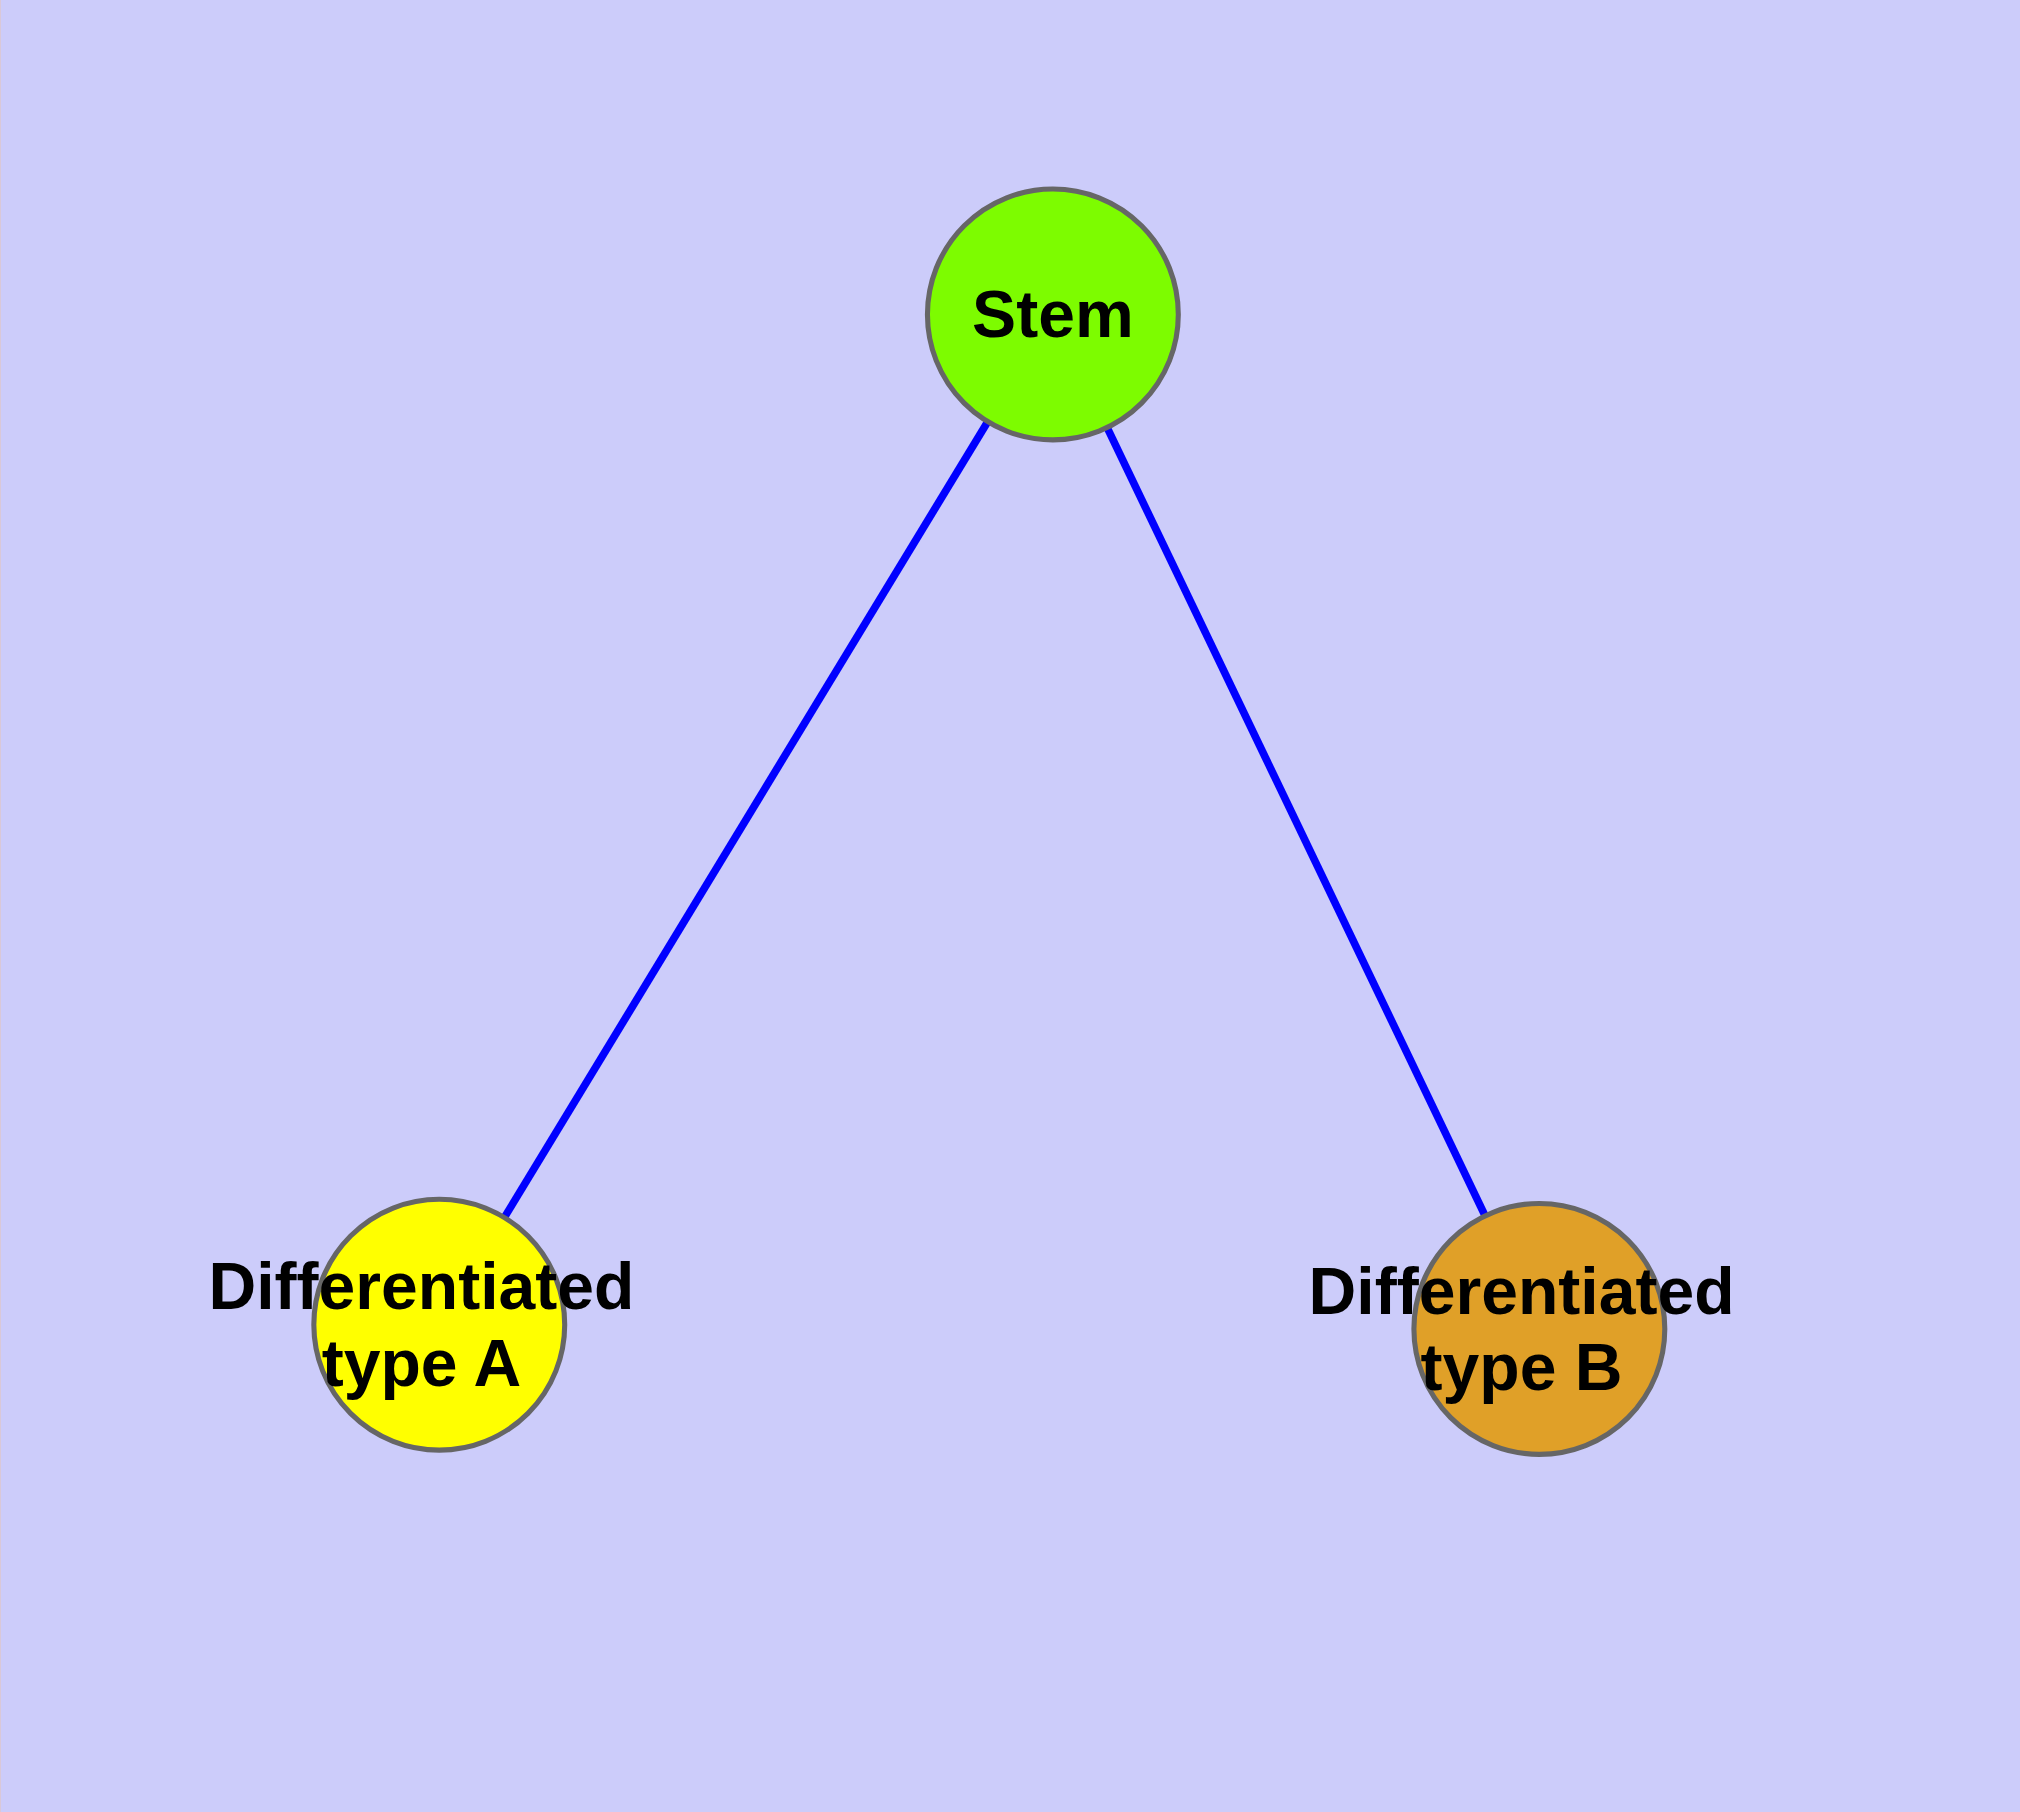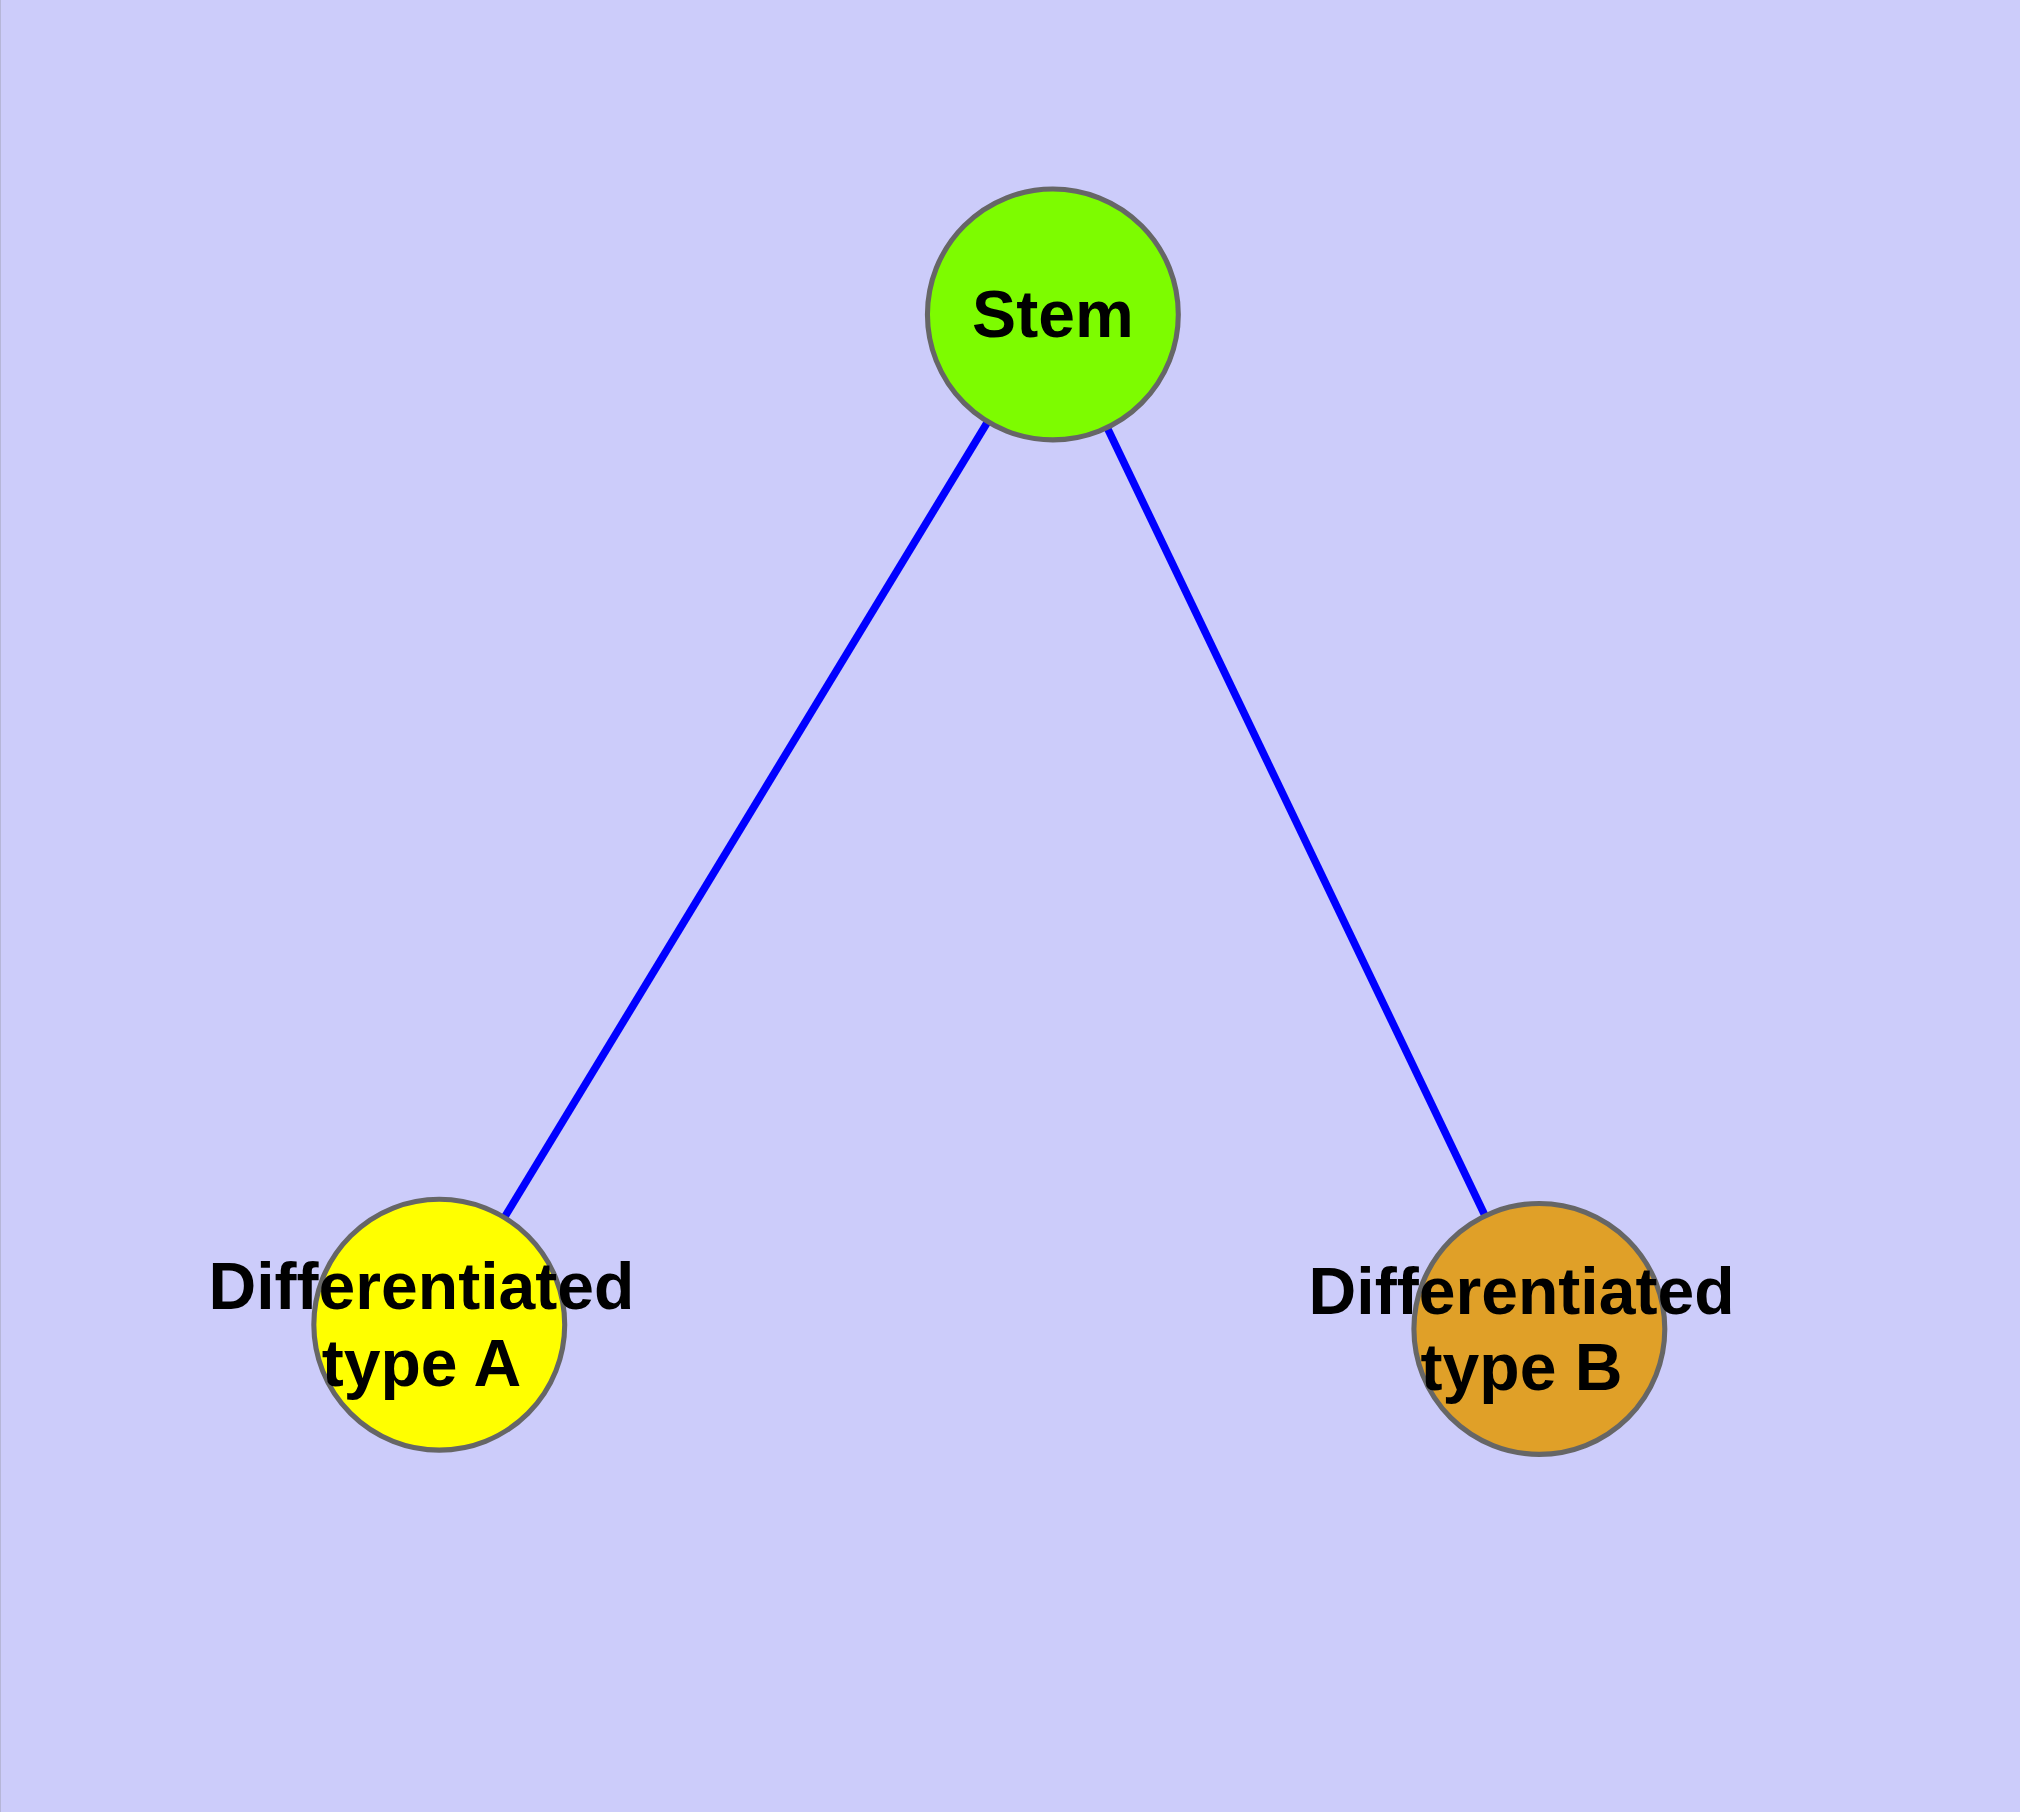--- a/index.html
+++ b/index.html
@@ -26,21 +26,21 @@
   .node-label-text {
     font-family: "Liberation Sans", sans-serif;
     font-weight: bold;
     fill: #000000;
     paint-order: normal;
   }
 </style>
 </head>
 <body>
 
-<div id="canvas" style="width: 2021px; height: 1812px; background: #737373;">
+<div id="canvas" style="width: 2021px; height: 1812px; background: #fdba74;">
   <svg id="graph-svg" viewBox="0 0 2384 2138" style="width: 2021px; height: 1812px;">
     <rect id="bg-rect" x="0" y="0" width="2384" height="2138" fill="#ccccfa"></rect>
 
     <g id="edges-layer">
         <line x1="1242" y1="371" x2="518" y2="1563" stroke="#0000ff" stroke-width="9" stroke-linecap="butt"></line>
         <line x1="1242" y1="371" x2="1816" y2="1568" stroke="#0000ff" stroke-width="9" stroke-linecap="butt"></line>
       </g>
     <g id="nodes-layer">
         <circle cx="1242" cy="371" r="148" fill="#7dfc00" stroke="#666666" stroke-width="6"></circle>
         <circle cx="518" cy="1563" r="148" fill="#ffff00" stroke="#666666" stroke-width="6"></circle>

